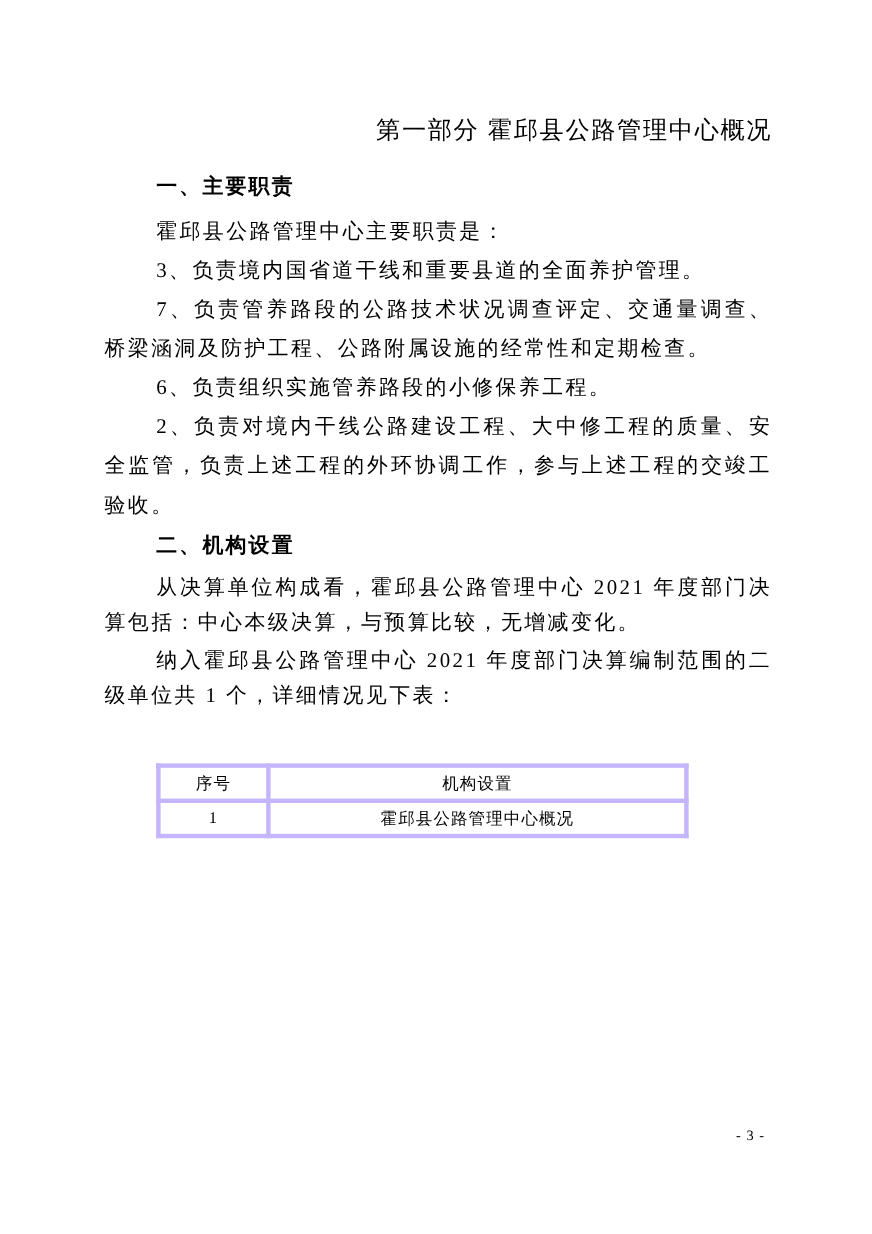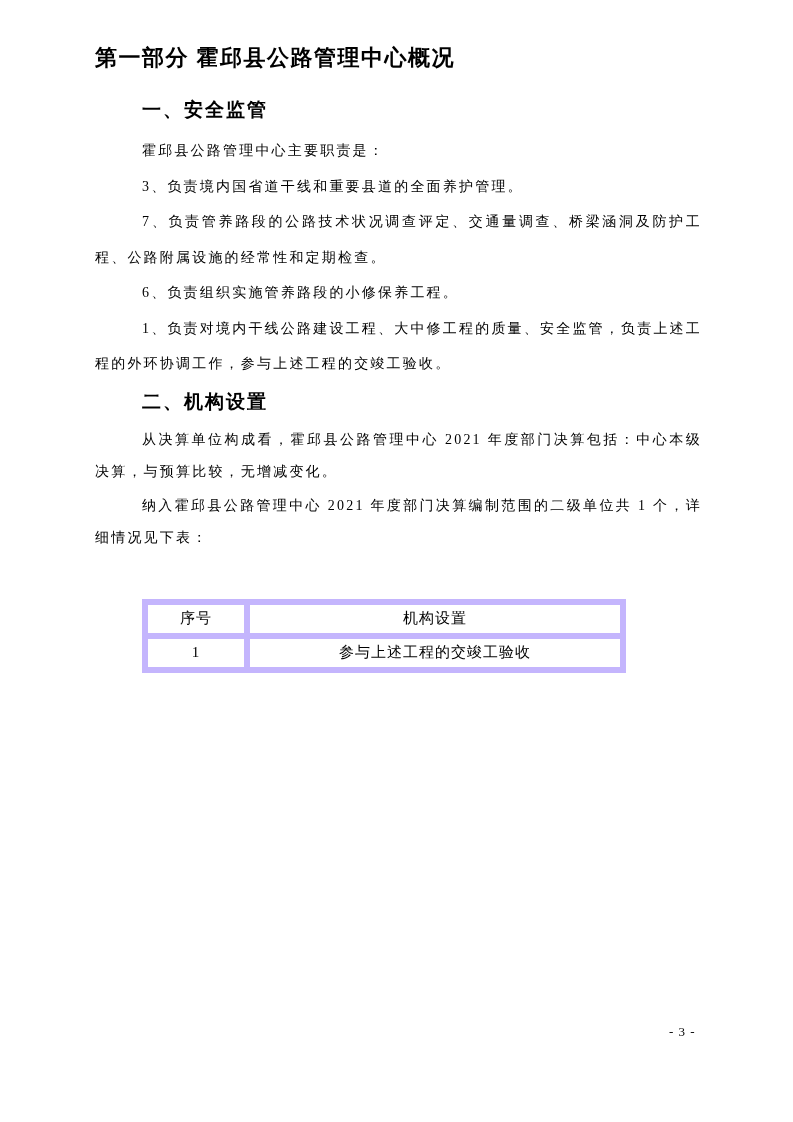--- a/index.html
+++ b/index.html
@@ -12,62 +12,62 @@
     overflow: hidden;
     font-family: "Liberation Serif", "DejaVu Serif", serif;
   }
   .content {
     position: absolute;
     left: 95px;
     top: 0;
     width: 607px;
   }
   .doc-title {
-    margin: 42px 0 0 0;
+    margin: 102px 0 0 0;
     font-family: "Liberation Sans", "DejaVu Sans", sans-serif;
-    font-weight: bold;
+    font-weight: normal;
     font-size: 22px;
     line-height: 32px;
     letter-spacing: 1.5px;
-    text-align: left;
+    text-align: right;
     white-space: nowrap;
   }
   .section-heading {
     margin: 22px 0 0 47px;
     font-family: "Liberation Sans", "DejaVu Sans", sans-serif;
     font-weight: bold;
     font-size: 19px;
     line-height: 28px;
     letter-spacing: 2px;
   }
   .section-heading.second {
     margin-top: 6px;
   }
   p.body {
     margin: 0;
-    font-size: 14px;
+    font-size: 19px;
     letter-spacing: 2.2px;
     text-align: justify;
     text-indent: 47px;
   }
   .s1 p.body { line-height: 35.5px; }
   .s1 p.body.first { margin-top: 9px; }
   .s2 p.body { line-height: 32px; }
   .s2 p.body.first { margin-top: 8px; }
   .s2 p.body.second { margin-top: 2px; }
   table.units-table {
     margin: 45px 0 0 47px;
     width: 484px;
     border-collapse: collapse;
     border: 2px solid #000000;
     table-layout: fixed;
   }
   table.units-table th,
   table.units-table td {
-    border: 6px solid #c4b5fd;
+    border: 4px solid #c4b5fd;
     height: 28px;
     padding: 0;
     font-size: 15px;
     font-weight: normal;
     text-align: center;
     vertical-align: middle;
     letter-spacing: 1px;
   }
   table.units-table .col-index { width: 96px; }
   .page-number {
@@ -80,45 +80,45 @@
 </style>
 </head>
 <body>
 
 <div class="page">
   <div class="content">
 
     <h1 class="doc-title">第一部分 霍邱县公路管理中心概况</h1>
 
     <div class="section s1">
-      <h2 class="section-heading">一、安全监管</h2>
+      <h2 class="section-heading">一、主要职责</h2>
       <p class="body first">霍邱县公路管理中心主要职责是：</p>
       <p class="body">3、负责境内国省道干线和重要县道的全面养护管理。</p>
       <p class="body">7、负责管养路段的公路技术状况调查评定、交通量调查、桥梁涵洞及防护工程、公路附属设施的经常性和定期检查。</p>
       <p class="body">6、负责组织实施管养路段的小修保养工程。</p>
-      <p class="body">1、负责对境内干线公路建设工程、大中修工程的质量、安全监管，负责上述工程的外环协调工作，参与上述工程的交竣工验收。</p>
+      <p class="body">2、负责对境内干线公路建设工程、大中修工程的质量、安全监管，负责上述工程的外环协调工作，参与上述工程的交竣工验收。</p>
     </div>
 
     <div class="section s2">
       <h2 class="section-heading second">二、机构设置</h2>
       <p class="body first">从决算单位构成看，霍邱县公路管理中心 2021 年度部门决算包括：中心本级决算，与预算比较，无增减变化。</p>
       <p class="body second">纳入霍邱县公路管理中心 2021 年度部门决算编制范围的二级单位共 1 个，详细情况见下表：</p>
     </div>
 
     <table class="units-table">
       <thead>
         <tr>
           <th class="col-index">序号</th>
           <th>机构设置</th>
         </tr>
       </thead>
       <tbody>
         <tr>
           <td>1</td>
-          <td>参与上述工程的交竣工验收</td>
+          <td>霍邱县公路管理中心概况</td>
         </tr>
       </tbody>
     </table>
 
   </div>
 
   <div class="page-number">- 3 -</div>
 </div>
 
 </body></html>

